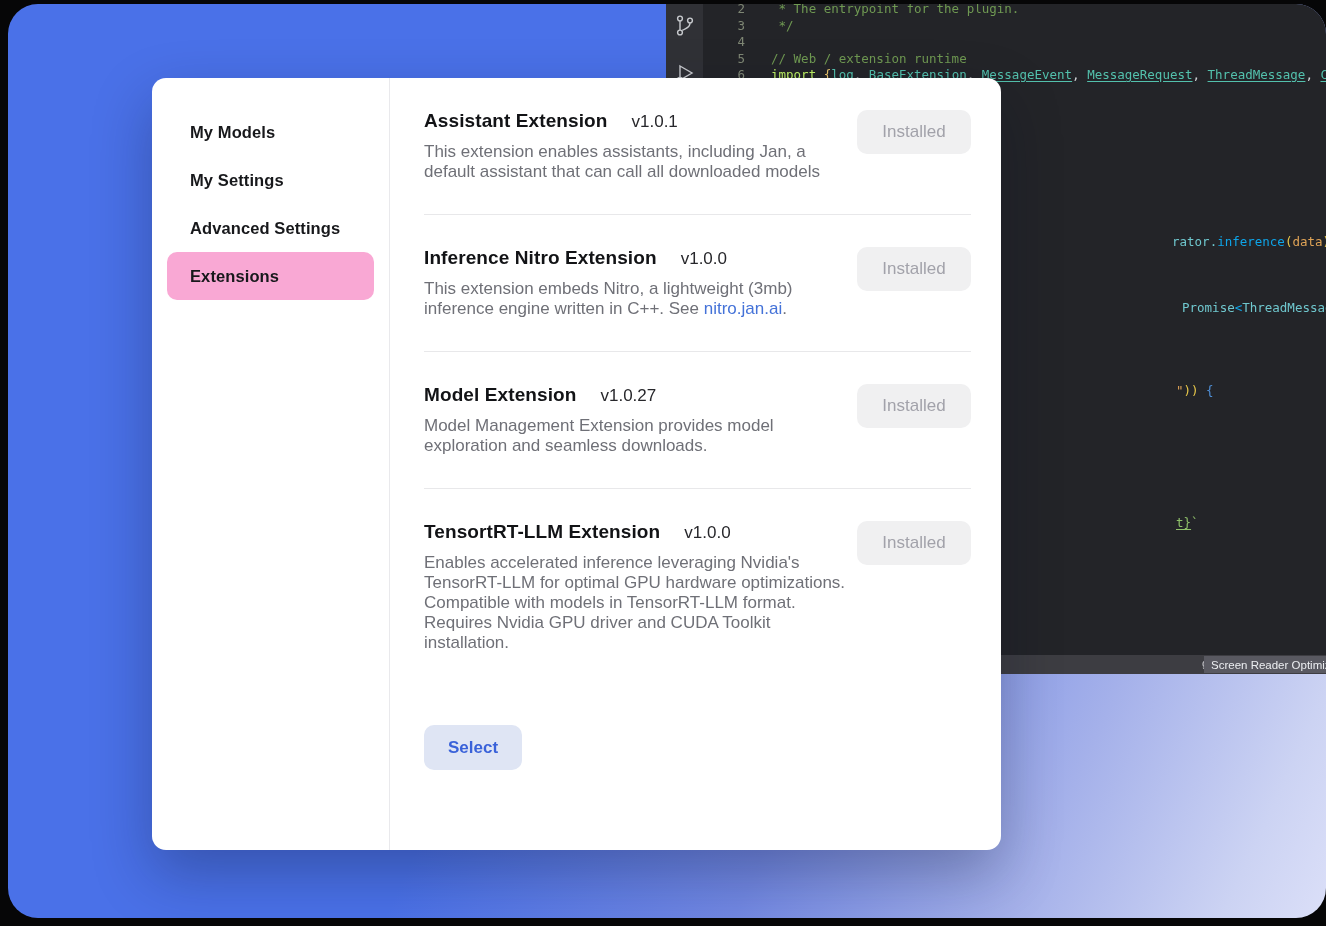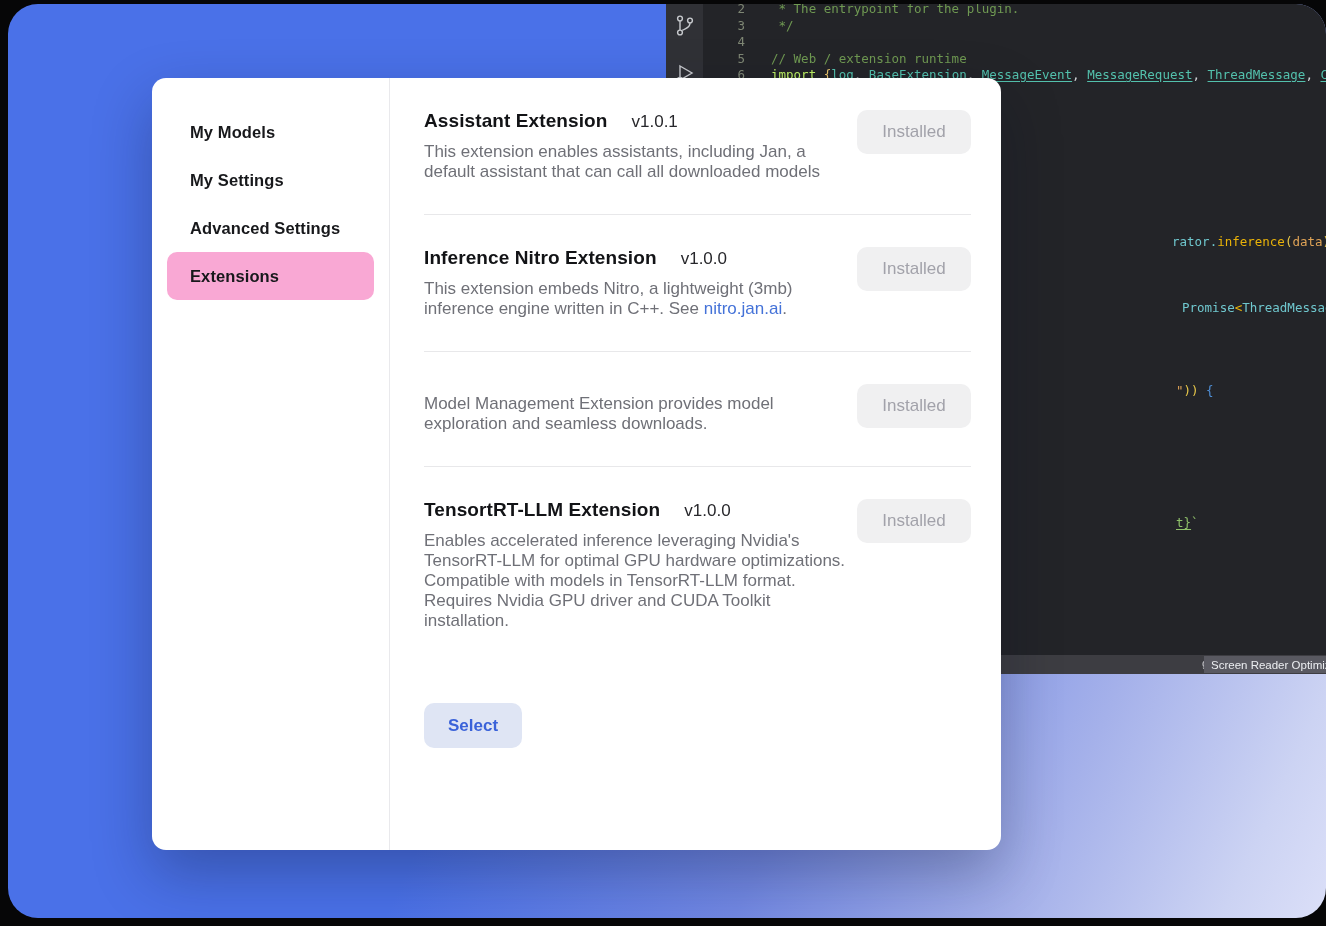--- a/index.html
+++ b/index.html
@@ -27,21 +27,21 @@
   .code-area { position:absolute; left:37px; top:-3px; right:0; font-family:"DejaVu Sans Mono","Liberation Mono",monospace; font-size:12.5px; line-height:16.5px; white-space:pre; }
   .code-line { display:flex; }
   .code-line .ln { width:42px; text-align:right; color:#7e8674; flex:none; }
   .code-line .src { margin-left:26px; }
   .c-comment { color:#6f9952; }
   .c-keyword { color:#bef264; }
   .c-brace   { color:#e8c46b; }
   .c-ident   { color:#53c1ad; text-decoration:underline; text-underline-offset:2px; }
   .c-plain   { color:#cfd2d6; }
   .c-cyan    { color:#6fc7ce; }
-  .c-white   { color:#eab308; }
+  .c-white   { color:#0ea5e9; }
   .c-yellow  { color:#e8c84a; }
   .c-orange  { color:#dfa356; }
   .c-blue    { color:#4f8fd6; }
   .c-green   { color:#8fc06a; }
   .c-green-u { color:#8fc06a; text-decoration:underline; text-underline-offset:2px; }
   .fragment { position:absolute; font-family:"DejaVu Sans Mono","Liberation Mono",monospace; font-size:12.5px; white-space:pre; }
   .status-bar {
     position:absolute; left:0; right:0; bottom:0; height:19px;
     background:#3d3d42; color:#cfcfd4; font-size:11.5px;
     display:flex; align-items:center;
@@ -152,20 +152,24 @@
               <div class="ext-title-line">
                 <span class="ext-title">Inference Nitro Extension</span>
                 <span class="ext-version">v1.0.0</span>
               </div>
               <p class="ext-desc">This extension embeds Nitro, a lightweight (3mb) inference engine written in C++. See <a>nitro.jan.ai</a>.</p>
             </div>
             <button class="btn btn-installed">Installed</button>
           </div>
           <div class="ext-row">
             <div class="ext-info">
+              <div class="ext-title-line">
+                <span class="ext-title">Model Extension</span>
+                <span class="ext-version">v1.0.27</span>
+              </div>
               <p class="ext-desc">Model Management Extension provides model exploration and seamless downloads.</p>
             </div>
             <button class="btn btn-installed">Installed</button>
           </div>
           <div class="ext-row">
             <div class="ext-info">
               <div class="ext-title-line">
                 <span class="ext-title">TensortRT-LLM Extension</span>
                 <span class="ext-version">v1.0.0</span>
               </div>

